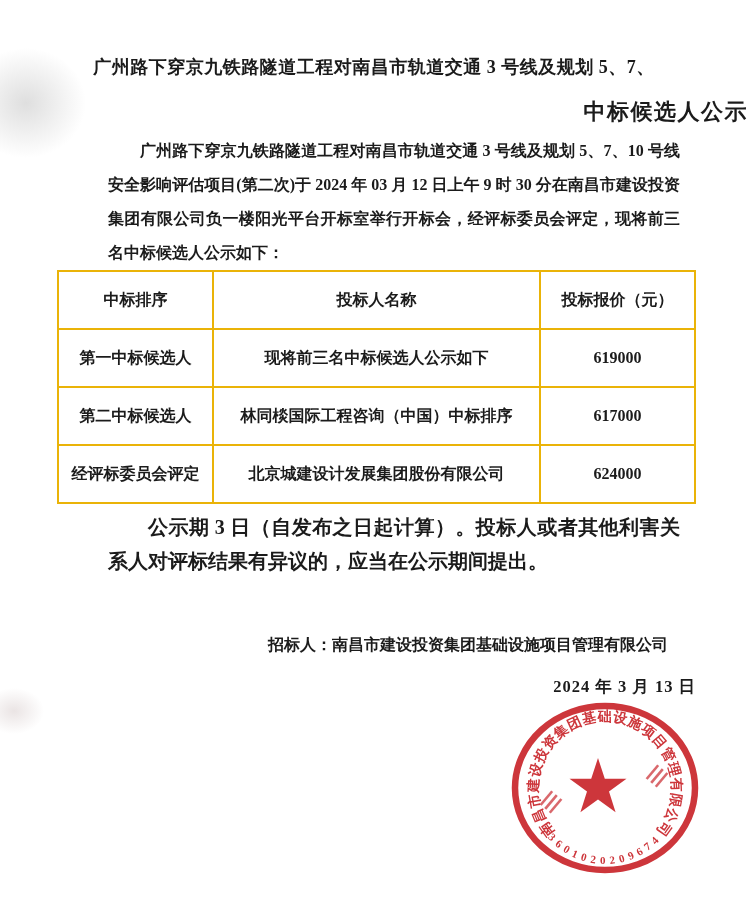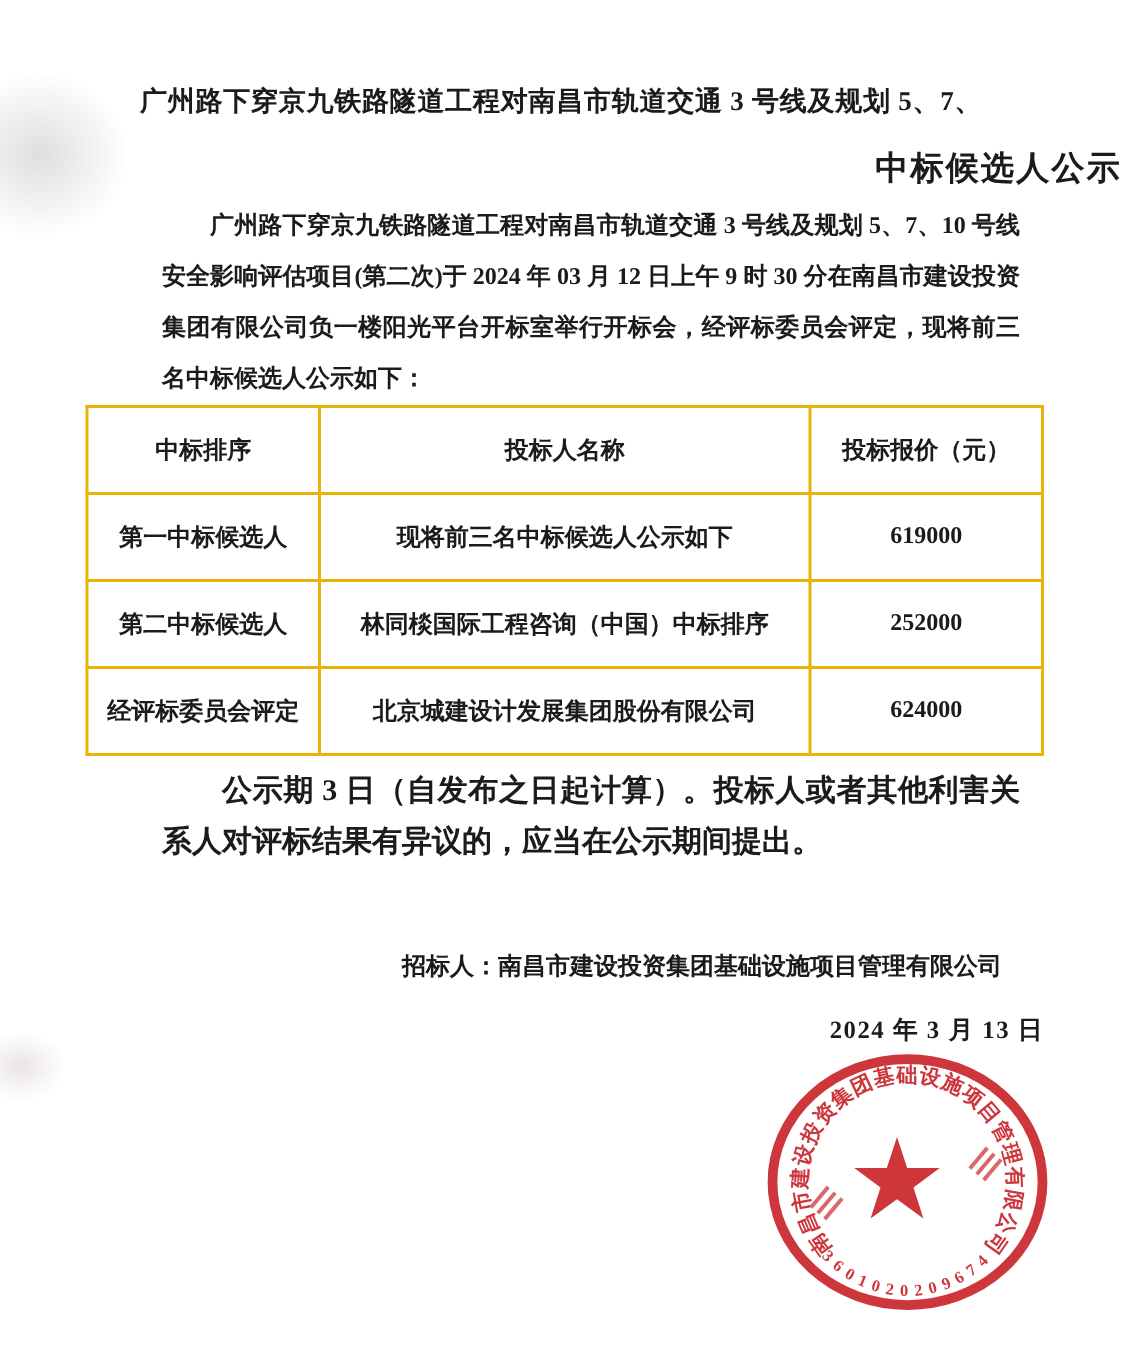--- a/index.html
+++ b/index.html
@@ -152,21 +152,21 @@
     </thead>
     <tbody>
       <tr>
         <td>第一中标候选人</td>
         <td>现将前三名中标候选人公示如下</td>
         <td>619000</td>
       </tr>
       <tr>
         <td>第二中标候选人</td>
         <td>林同棪国际工程咨询（中国）中标排序</td>
-        <td>252000</td>
+        <td>617000</td>
       </tr>
       <tr>
         <td>经评标委员会评定</td>
         <td>北京城建设计发展集团股份有限公司</td>
         <td>624000</td>
       </tr>
     </tbody>
   </table>
 
   <p class="notice">公示期 3 日（自发布之日起计算）。投标人或者其他利害关系人对评标结果有异议的，应当在公示期间提出。</p>

